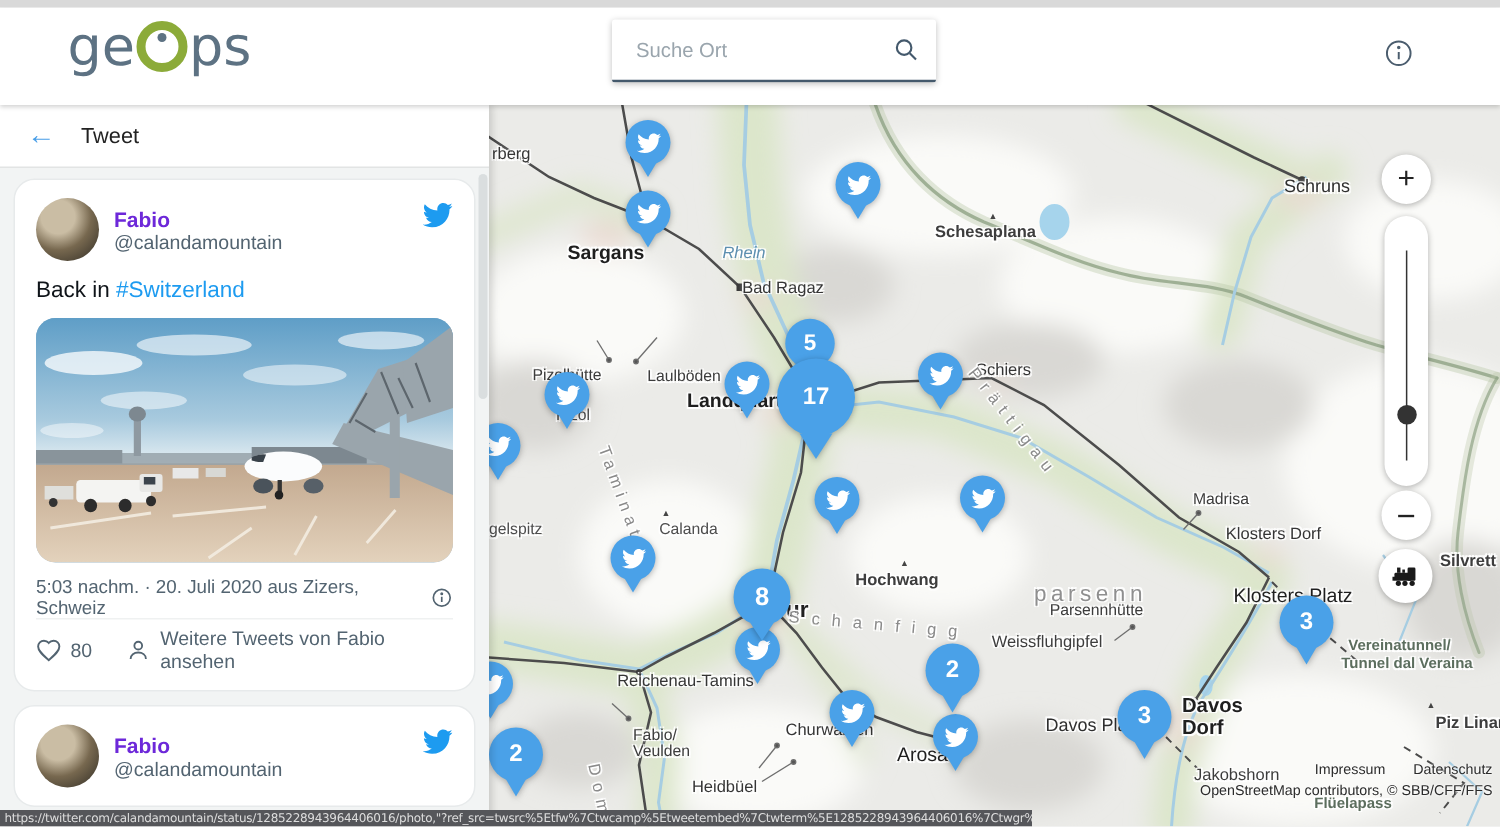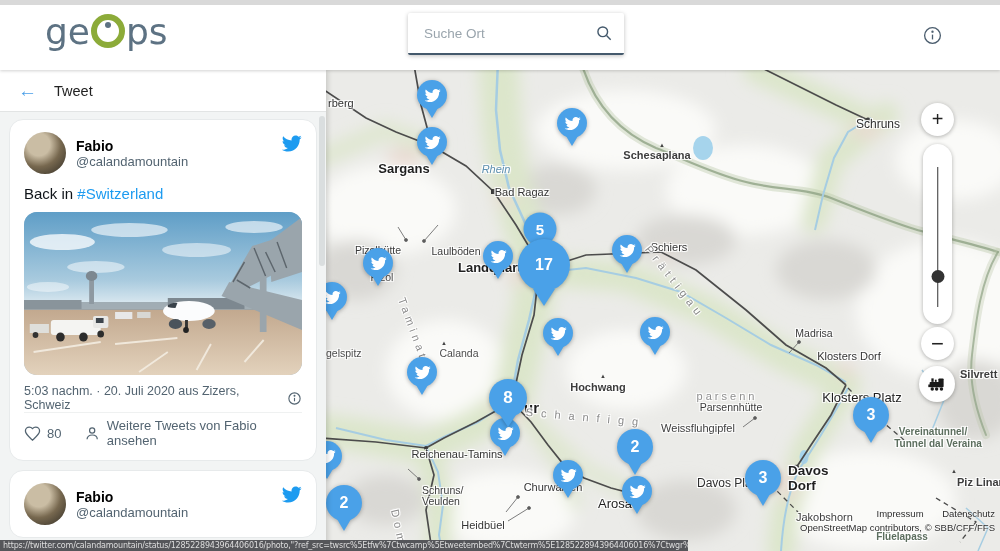--- a/index.html
+++ b/index.html
@@ -31,21 +31,21 @@
         padding:0 18px;gap:17px}
   .back{color:#4a9fe8;font-size:19px;line-height:1;background:none;border:none;cursor:pointer;padding:0}
   .sb-title{font-size:14.5px;color:#222}
   .sb-scroll{position:absolute;top:42px;left:0;right:0;bottom:0;padding:7px 9px 0;box-sizing:border-box}
   .sb-thumb{position:absolute;right:1px;top:46px;width:6px;height:150px;border-radius:3px;background:#dadedf;z-index:31;cursor:pointer}
   .tcard{background:#fff;border:1px solid #e7eaeb;border-radius:14px;padding:12px 14px;margin-bottom:9px;
         position:relative;cursor:pointer}
   .trow{display:flex;gap:10px;align-items:center}
   .avatar{width:42px;height:42px;border-radius:50%;flex:none;cursor:pointer;
         background:radial-gradient(circle at 35% 30%,#cabda4 0 28%,#77684f 55%,#3e382d 90%)}
-  .tname{font-weight:bold;font-size:14px;color:#000000}
+  .tname{font-weight:bold;font-size:14px;color:#6d28d9}
   .thandle{font-size:13px;color:#536471}
   .bird-corner{position:absolute;right:14px;top:13px}
   .ttext{font-size:15px;color:#0f1419;margin:11px 0 10px}
   .hashtag{color:#1d9bf0;cursor:pointer}
   .tphoto{border-radius:13px;overflow:hidden;height:163px;background:#9db9cc;cursor:pointer}
   .tphoto svg{display:block;width:100%;height:100%}
   .tmeta{display:flex;align-items:center;justify-content:space-between;color:#536471;font-size:12.5px;margin-top:9px}
   .tactions{display:flex;align-items:center;gap:9px;color:#536471;font-size:13px;margin-top:0;
         padding-top:5px;border-top:1px solid #eff1f1}
   .tactions .grp{display:flex;align-items:center;gap:6px;cursor:pointer}
@@ -61,21 +61,21 @@
   .l-town-sm{font-size:10.5px;color:#3c3c3c}
   .l-town-md{font-size:12px;color:#2f2f2f}
   .l-town-lg{font-size:13px;font-weight:bold;color:#1f1f1f}
   .l-town-lg2{font-size:13px;color:#1f1f1f}
   .l-town-xl{font-size:15px;font-weight:bold;color:#1f1f1f}
   .l-town-xl2{font-size:13.5px;font-weight:bold;color:#1f1f1f}
   .l-peak{font-size:10.5px;color:#4d4d4d}
   .l-peak-lg{font-size:11px;color:#3d3d3d}
   .l-peak-b{font-size:11px;font-weight:bold;color:#3d3d3d}
   .l-region{font-size:11px;color:#8a8a8a}
-  .l-region-sm{font-size:11px;color:#8f8f8f}
+  .l-region-sm{font-size:15px;color:#8f8f8f}
   .l-tunnel{font-size:10px;font-weight:bold;color:#5c6e5e}
   .l-water{font-size:11px;font-style:italic;color:#5d8fb0}
   .l-tri{font-size:6px;color:#444;text-shadow:none}
 
   .pin{position:absolute;background:#4aa1e8;border-radius:50%;display:flex;align-items:center;
        justify-content:center;transform:translate(-50%,-50%);z-index:5;cursor:pointer;
        filter:drop-shadow(0 1px 2px rgba(0,0,0,.3))}
   .pin::after{content:"";position:absolute;top:calc(100% - 2px);left:50%;transform:translateX(-50%);
        width:0;height:0;border:solid transparent;border-top-color:#4aa1e8;
        border-width:calc(var(--s)*0.34) calc(var(--s)*0.22) 0 calc(var(--s)*0.22)}
@@ -408,21 +408,21 @@
       <span class="ml l-peak-b" style="left: 634px; top: 304px; transform: translate(0px, -50%);">Silvrett</span>
       <span class="ml l-town-md" style="left: 371px; top: 413px; transform: translate(0px, -50%);">Davos Platz</span>
       <span class="ml l-town-xl2" style="left: 462px; top: 400px; transform: translate(0px, -50%);">Davos</span>
       <span class="ml l-town-xl2" style="left: 462px; top: 415px; transform: translate(0px, -50%);">Dorf</span>
       <span class="ml l-peak-lg" style="left: 470px; top: 447px; transform: translate(0px, -50%);">Jakobshorn</span>
       <span class="ml l-tri" style="left: 628px; top: 401px; transform: translate(-50%, -50%);">▲</span>
       <span class="ml l-peak-b" style="left: 631px; top: 412px; transform: translate(0px, -50%);">Piz Linar</span>
       <span class="ml l-town" style="left: 227px; top: 417px; transform: translate(-50%, -50%);">Churwalden</span>
       <span class="ml l-town-lg2" style="left: 272px; top: 433px; transform: translate(0px, -50%);">Arosa</span>
       <span class="ml l-town" style="left: 131px; top: 384px; transform: translate(-50%, -50%);">Reichenau-Tamins</span>
-      <span class="ml l-town-sm" style="left: 96px; top: 420px; transform: translate(0px, -50%);">Schruns/</span>
+      <span class="ml l-town-sm" style="left: 96px; top: 420px; transform: translate(0px, -50%);">Fabio/</span>
       <span class="ml l-town-sm" style="left: 96px; top: 431px; transform: translate(0px, -50%);">Veulden</span>
       <span class="ml l-town" style="left: 157px; top: 455px; transform: translate(-50%, -50%);">Heidbüel</span>
       <span class="ml l-region" style="left: 73px; top: 458px; transform: translate(-50%, -50%) rotate(78deg); letter-spacing: 5px;">Dom</span>
       <span class="ml l-tunnel" style="left: 576px; top: 466px; transform: translate(-50%, -50%);">Flüelapass</span>
     </div>
   <div>
       <div class="pin" style="left: 106px; top: 25px; height: 30px; width: 30px; --s: 30px; background: rgb(74, 161, 232);">
         <svg viewBox="0 0 24 24" style="width: 17px;">
           <path fill="#fff" d="M23.643 4.937c-.835.37-1.732.62-2.675.733.962-.576 1.7-1.49 2.048-2.578-.9.534-1.897.922-2.958 1.13-.85-.904-2.06-1.47-3.4-1.47-2.572 0-4.658 2.086-4.658 4.66 0 .364.042.718.12 1.06-3.873-.195-7.304-2.05-9.602-4.868-.4.69-.63 1.49-.63 2.342 0 1.616.823 3.043 2.072 3.878-.764-.025-1.482-.234-2.11-.583v.06c0 2.257 1.605 4.14 3.737 4.568-.392.106-.803.162-1.227.162-.3 0-.593-.028-.877-.082.593 1.85 2.313 3.198 4.352 3.234-1.595 1.25-3.604 1.995-5.786 1.995-.376 0-.747-.022-1.112-.065 2.062 1.323 4.51 2.093 7.14 2.093 8.57 0 13.255-7.098 13.255-13.254 0-.2-.005-.402-.014-.602.91-.658 1.7-1.477 2.323-2.41z"></path>
         </svg>

